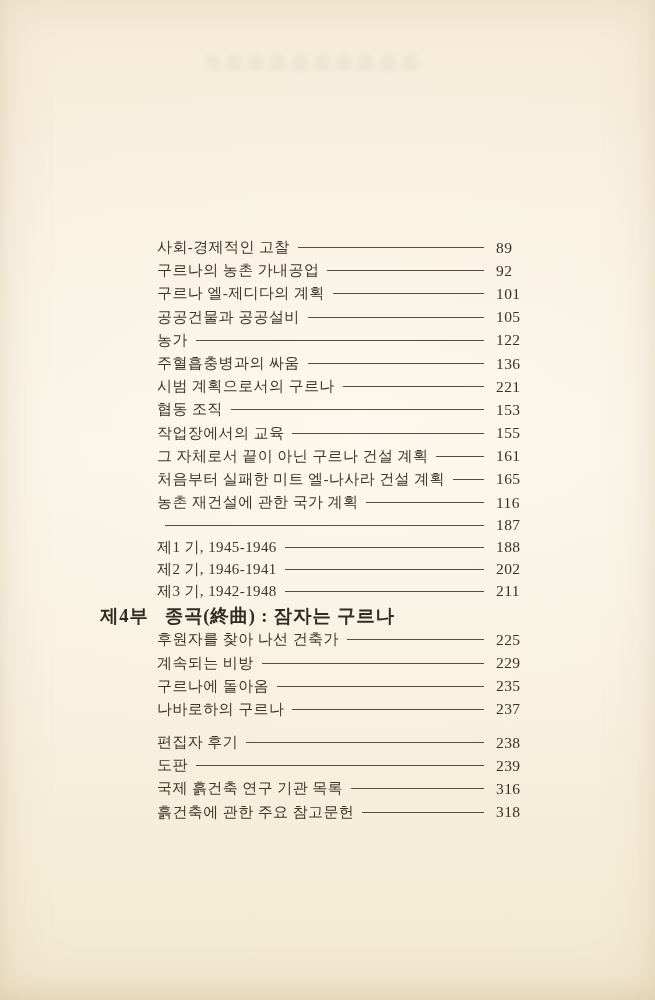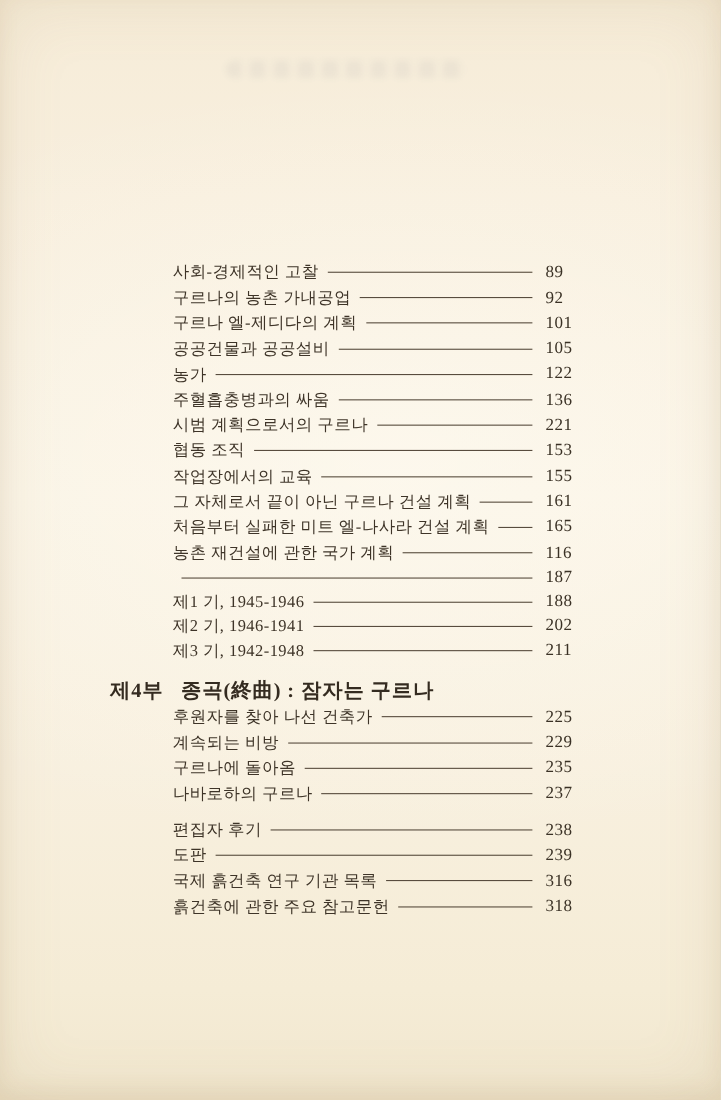--- a/index.html
+++ b/index.html
@@ -74,21 +74,21 @@
     align-items: center;
     height: 26px;
     font-size: 18.5px;
     font-weight: 600;
     letter-spacing: 0.8px;
     color: #342b20;
     white-space: nowrap;
   }
   .toc-heading .heading-label { margin-right: 16px; }
   .mt-h3 { margin-top: 8px; }
-  .mt-h4 { margin-top: 12px; }
+  .mt-h4 { margin-top: 0; }
   .mt-back { margin-top: 10px; }
 </style>
 </head>
 <body>
 
 <div class="page">
   <div class="showthrough"></div>
 
   <div class="toc">
 

